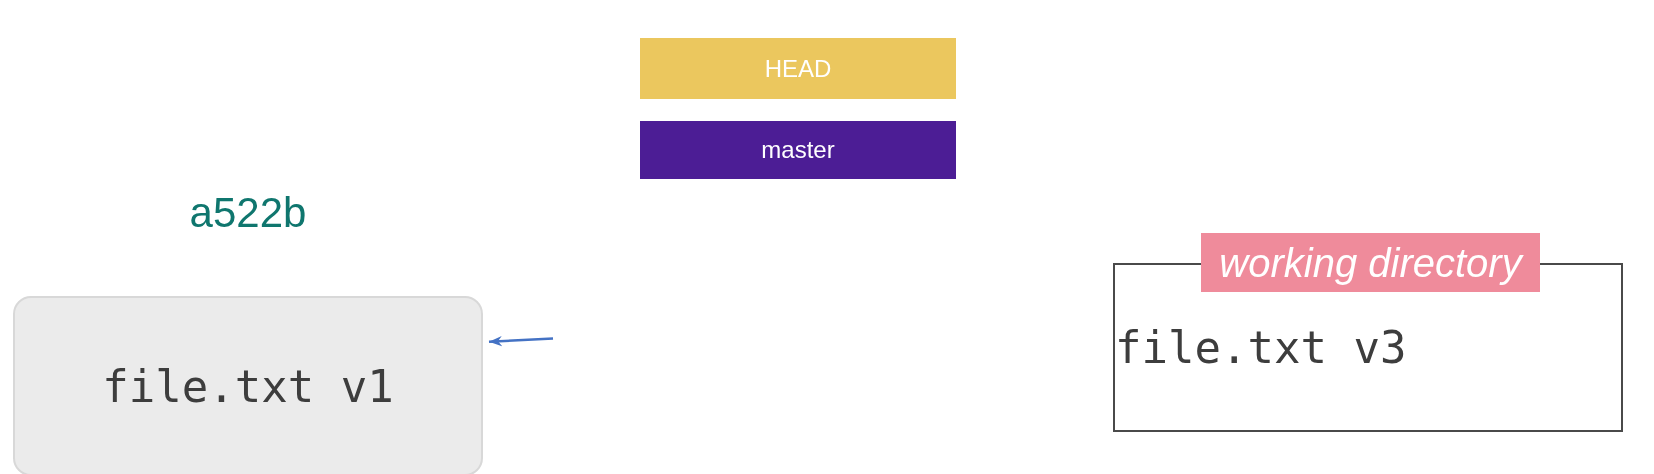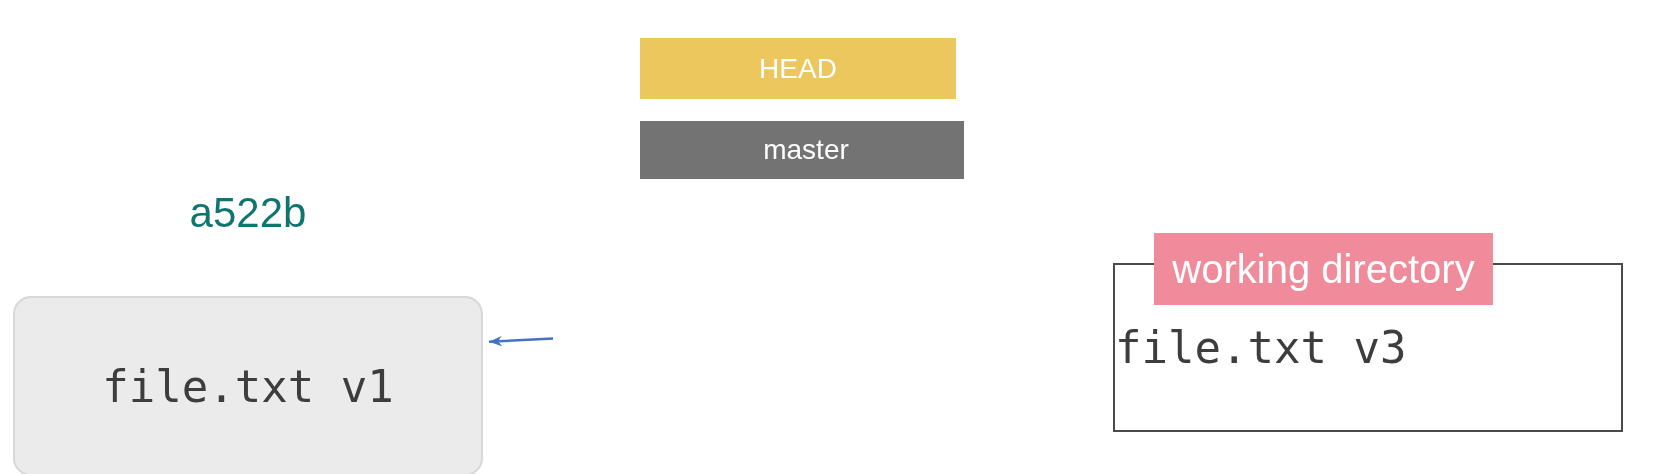--- a/index.html
+++ b/index.html
@@ -12,28 +12,28 @@
     overflow: hidden;
     font-family: "Liberation Sans", sans-serif;
   }
 
   .tag {
     position: absolute;
     display: flex;
     align-items: center;
     justify-content: center;
     color: #ffffff;
-    font-size: 28px;
+    font-size: 24px;
     line-height: 1;
     white-space: nowrap;
   }
 
   .head-tag   { left: 640px;  top: 38px;  width: 316px; height: 61px; }
   .master-tag { left: 640px;  top: 121px; width: 316px; height: 58px; }
-  .wd-tag     { left: 1154px; top: 233px; width: 339px; height: 72px; font-size: 40px; }
+  .wd-tag     { left: 1201px; top: 233px; width: 339px; height: 59px; font-size: 40px; font-style: italic; }
 
   .hash-label {
     position: absolute;
     height: 54px;
     display: flex;
     align-items: center;
     justify-content: center;
     font-size: 42px;
     color: #0f766e;
     top: 186px;
@@ -85,21 +85,21 @@
     pointer-events: none;
   }
 </style>
 </head>
 <body>
 
 <div class="canvas">
 
   <div class="tag head-tag" style="background-color: rgb(235, 199, 94);">HEAD</div>
 
-  <div class="tag master-tag" style="background-color: #737373; padding-left: 8px;">master</div>
+  <div class="tag master-tag" style="background-color: #4c1d95;">master</div>
 
   <div class="hash-label hash-1">a522b</div>
 
 
   <div class="commit-box commit-1" style="background-color: rgb(235, 235, 235);">
     <span class="file-text">file.txt v1</span>
   </div>
 
 
   <svg class="arrow-layer" viewBox="0 0 1654 474" xmlns="http://www.w3.org/2000/svg">

